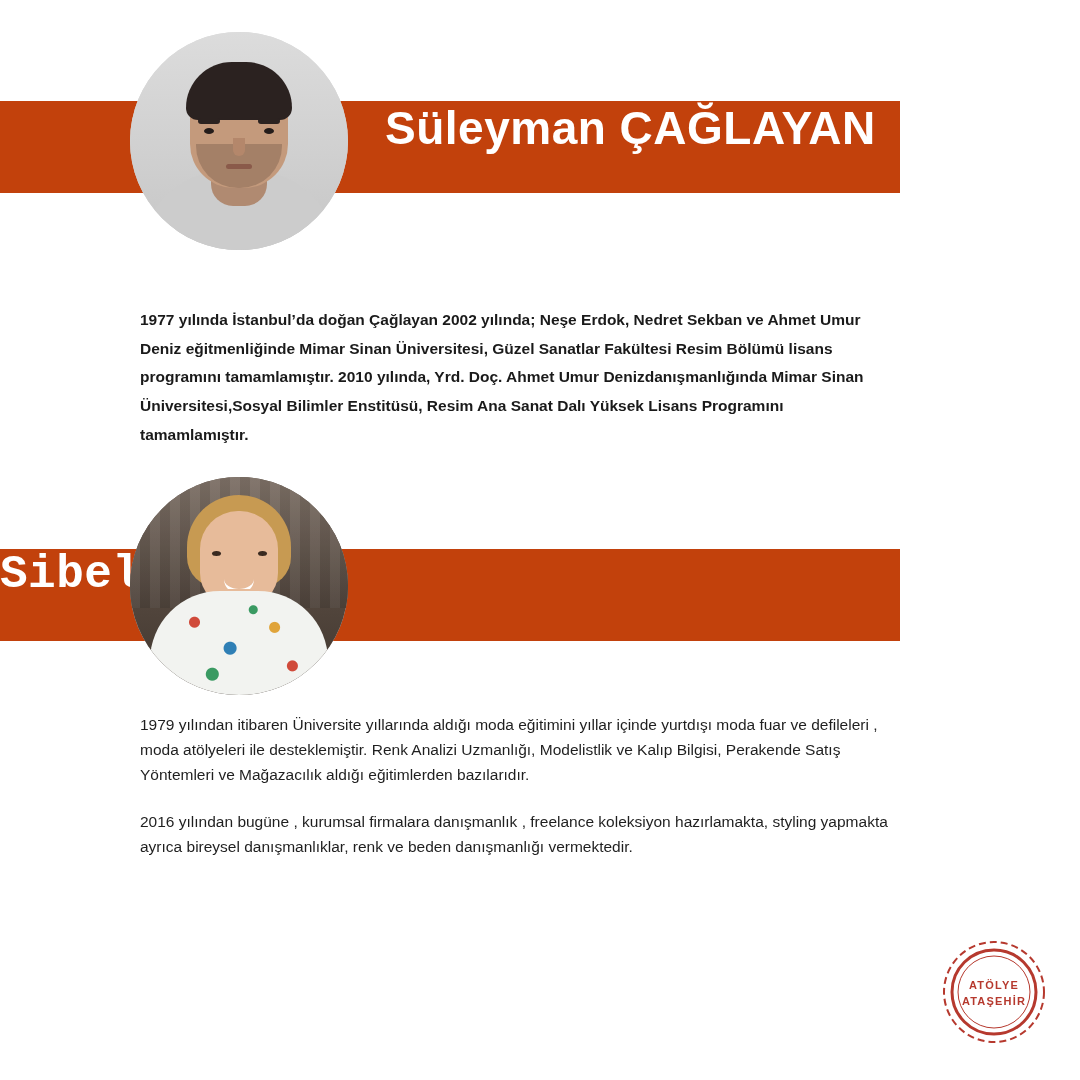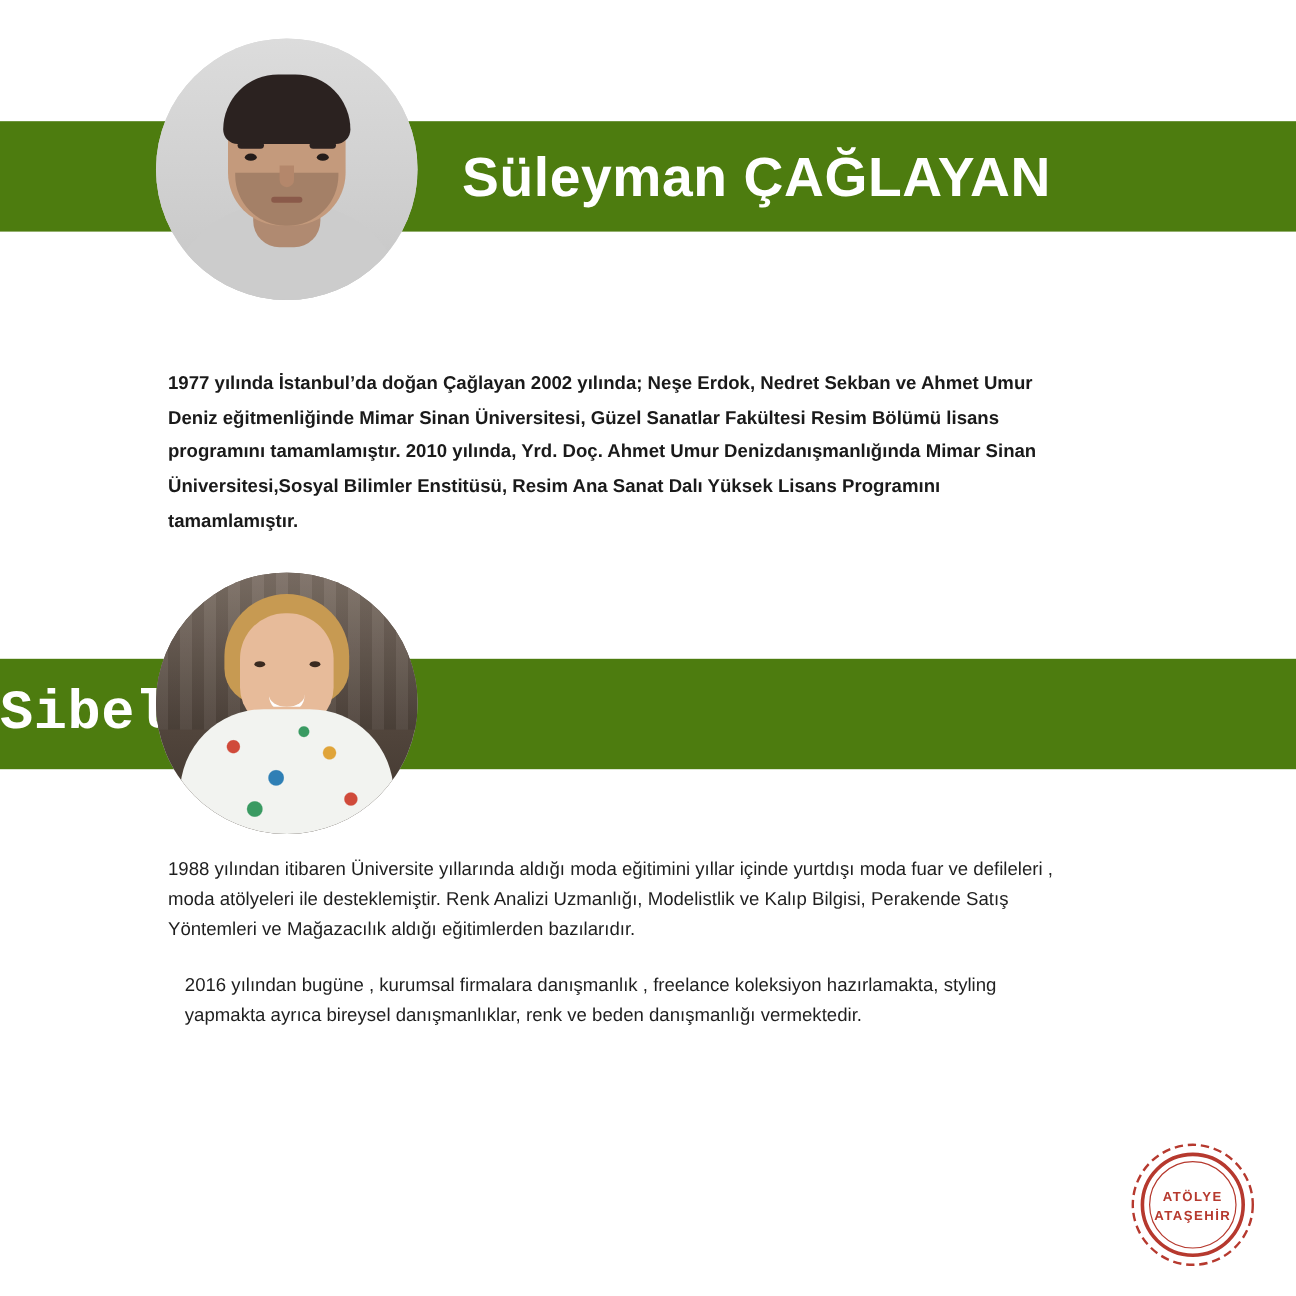--- a/index.html
+++ b/index.html
@@ -12,24 +12,24 @@
     background: #ffffff;
     font-family: "Liberation Sans", sans-serif;
     overflow: hidden;
     position: relative;
   }
 
   
   .band {
     position: absolute;
     left: 0;
-    width: 1080px;
-    background: #4d7c0f;
+    width: 900px;
+    background: #c2410c;
     display: flex;
-    align-items: center;
+    align-items: flex-start;
   }
   .band-1 {
     top: 101px;
     height: 92px;
   }
   .band-2 {
     top: 549px;
     height: 92px;
   }
   .band-title {
@@ -272,28 +272,27 @@
     width: 760px;
     font-size: 15.5px;
     line-height: 1.62;
     color: #1f1f1f;
   }
   .bio-2 p {
     margin: 0 0 22px 0;
   }
   .bio-2 p:last-child {
     margin-bottom: 0;
-    margin-left: 14px;
   }
 
   
   .stamp {
     position: absolute;
     right: 30px;
-    bottom: 20px;
+    bottom: 32px;
     width: 112px;
     height: 112px;
   }
   .stamp svg { display: block; }
 </style>
 </head>
 <body>
 
 <div class="band band-1">
   <div class="band-title">Süleyman ÇAĞLAYAN</div>
@@ -329,21 +328,21 @@
     <div class="p2-eye-l"></div>
     <div class="p2-eye-r"></div>
     <div class="p2-smile"></div>
     <div class="p2-collar"></div>
     <div class="p2-body"></div>
     <div class="p2-pattern"></div>
   </div>
 </div>
 
 <div class="bio-2">
-  <p>1988 yılından itibaren Üniversite yıllarında aldığı moda eğitimini yıllar içinde yurtdışı moda fuar ve defileleri , moda atölyeleri ile desteklemiştir. Renk Analizi Uzmanlığı, Modelistlik ve Kalıp Bilgisi, Perakende Satış Yöntemleri ve Mağazacılık aldığı eğitimlerden bazılarıdır.</p>
+  <p>1979 yılından itibaren Üniversite yıllarında aldığı moda eğitimini yıllar içinde yurtdışı moda fuar ve defileleri , moda atölyeleri ile desteklemiştir. Renk Analizi Uzmanlığı, Modelistlik ve Kalıp Bilgisi, Perakende Satış Yöntemleri ve Mağazacılık aldığı eğitimlerden bazılarıdır.</p>
   <p>2016 yılından bugüne , kurumsal firmalara danışmanlık , freelance koleksiyon hazırlamakta, styling yapmakta ayrıca bireysel danışmanlıklar, renk ve beden danışmanlığı vermektedir.</p>
 </div>
 
 <div class="stamp">
   <svg width="112" height="112" viewBox="0 0 112 112">
     <circle cx="56" cy="56" r="50" fill="none" stroke="#b6392e" stroke-width="2" stroke-dasharray="7 4"></circle>
     <circle cx="56" cy="56" r="42" fill="none" stroke="#b6392e" stroke-width="3"></circle>
     <circle cx="56" cy="56" r="36" fill="none" stroke="#b6392e" stroke-width="1"></circle>
     <text id="logo-l1" x="56" y="53" text-anchor="middle" fill="#b6392e" font-family="Liberation Sans, sans-serif" font-size="11" font-weight="bold" letter-spacing="1.2">ATÖLYE</text>
     <text id="logo-l2" x="56" y="69" text-anchor="middle" fill="#b6392e" font-family="Liberation Sans, sans-serif" font-size="11" font-weight="bold" letter-spacing="1.2">ATAŞEHİR</text>

